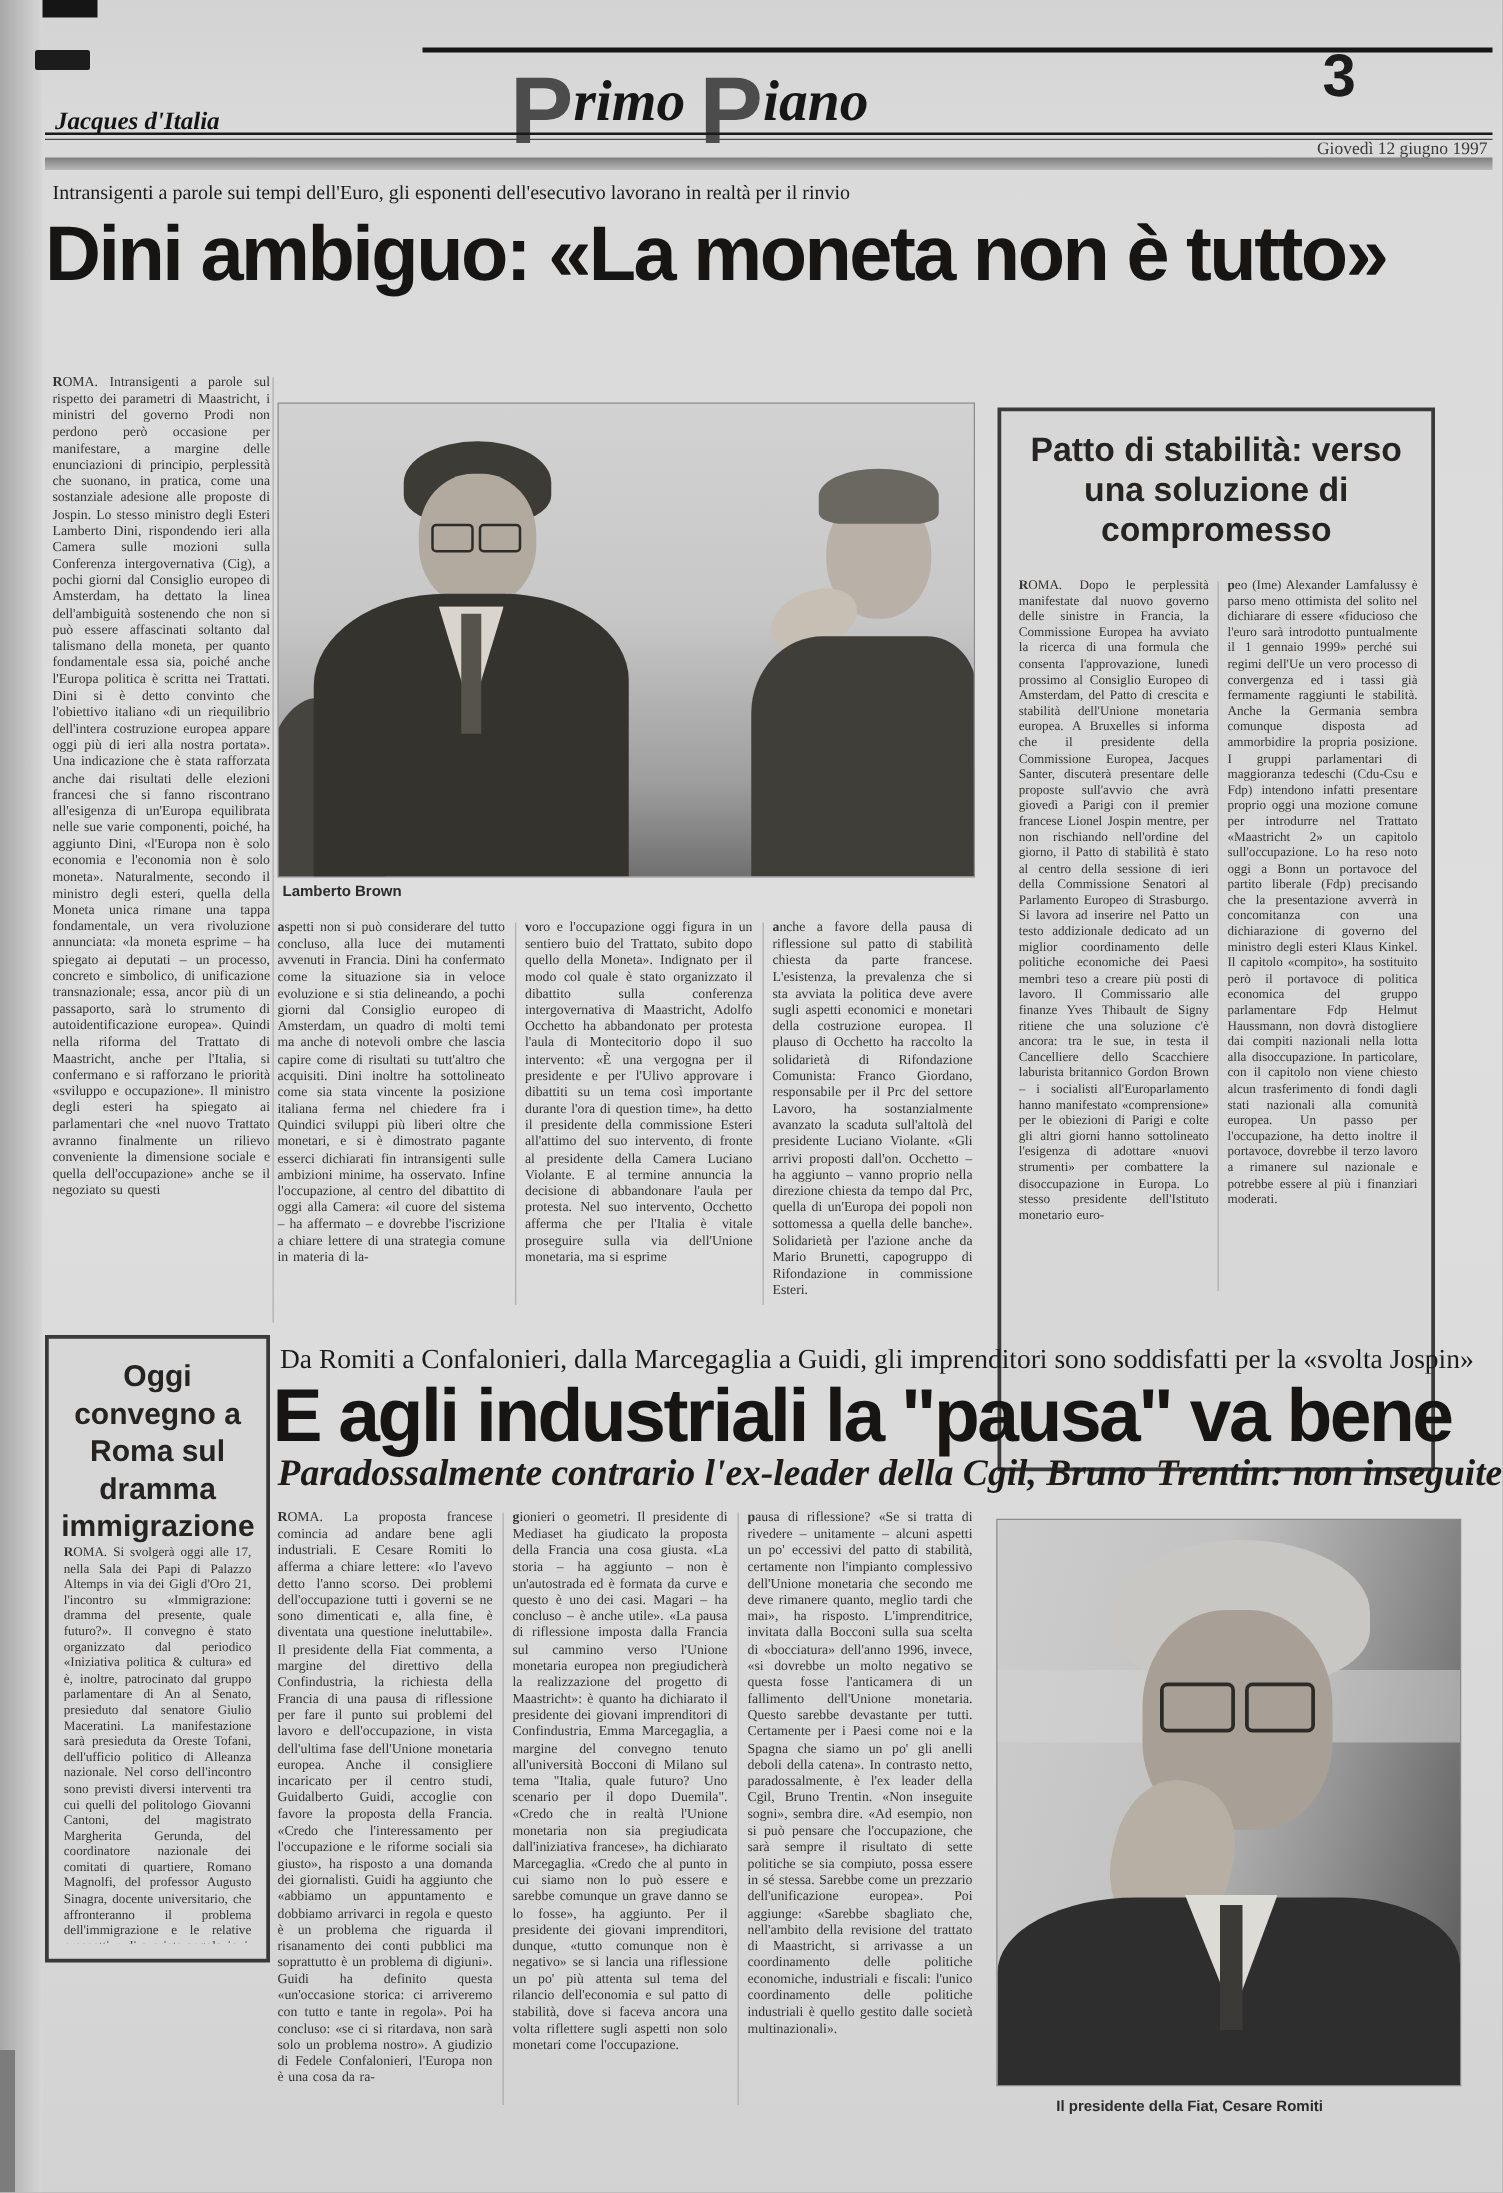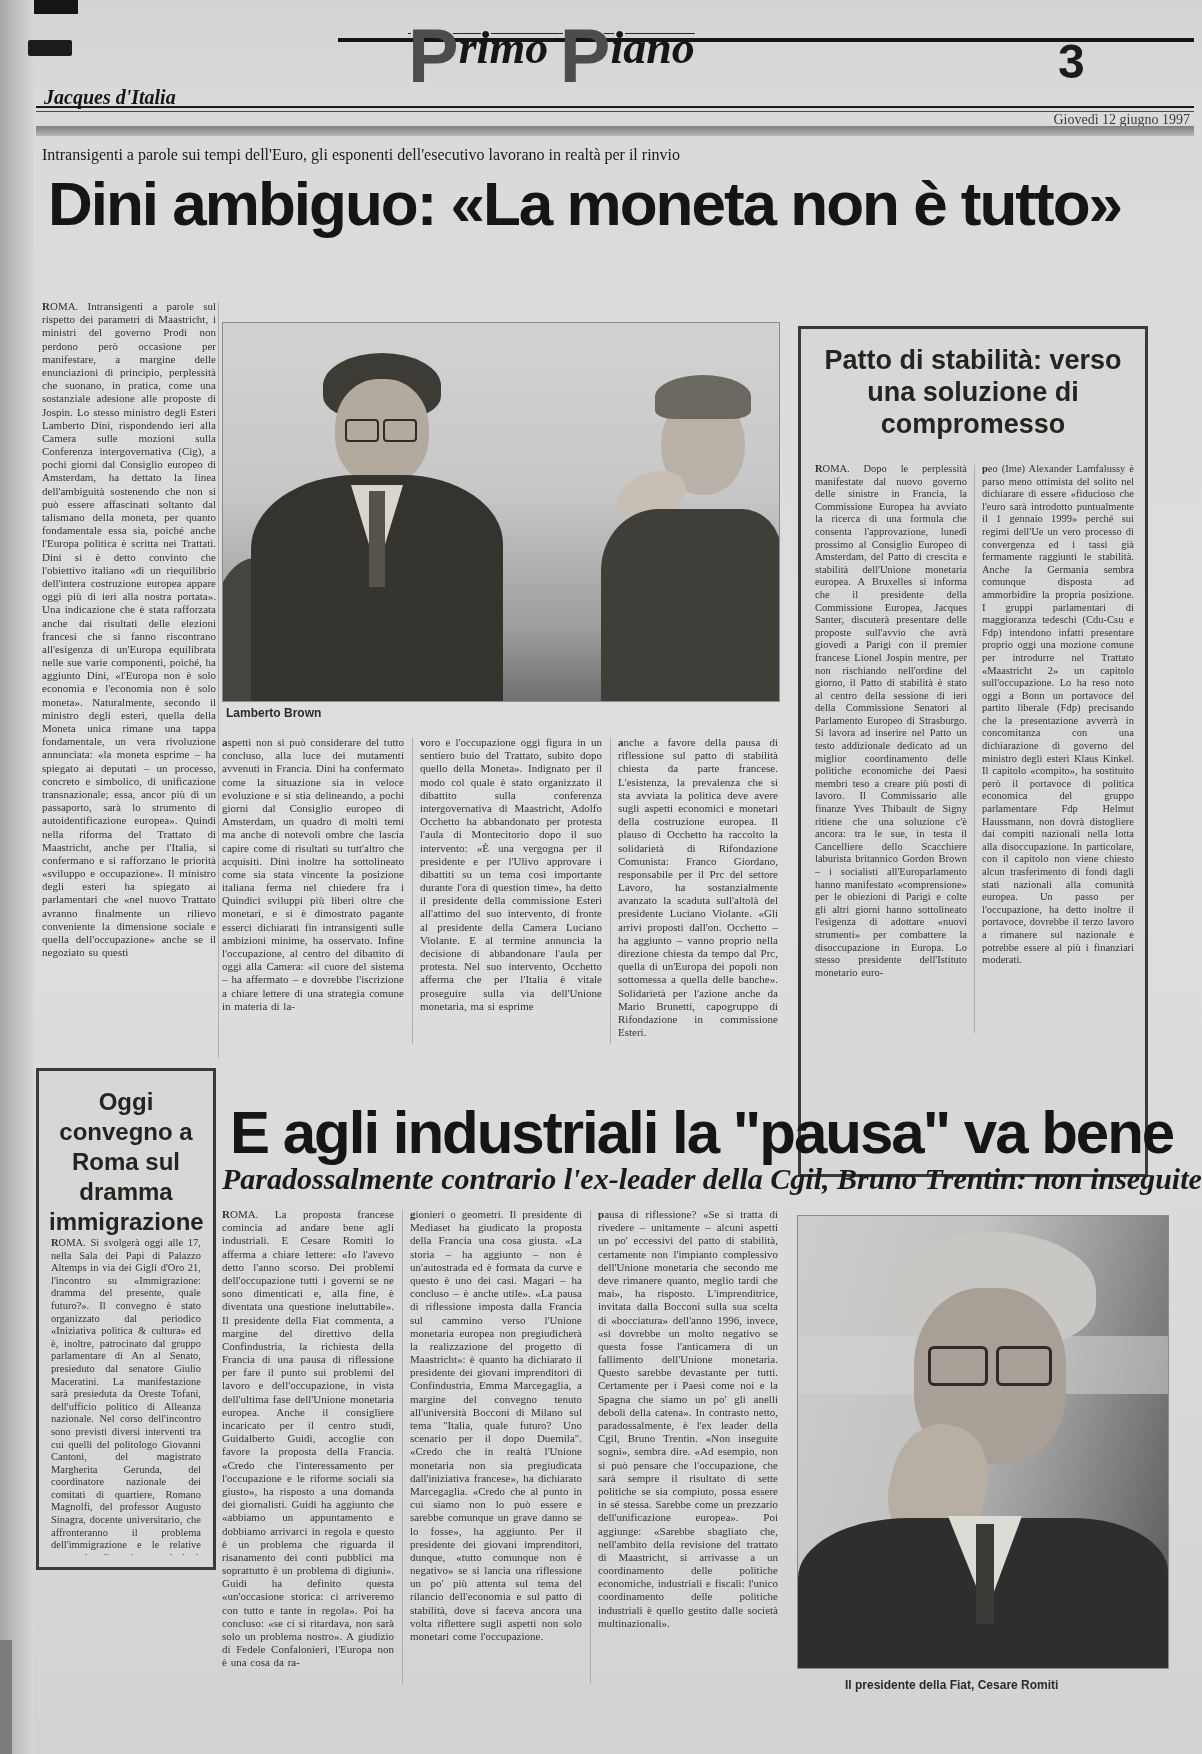--- a/index.html
+++ b/index.html
@@ -6,40 +6,40 @@
   #page{position:relative;width:1202px;height:1754px;margin:0 auto;
         background:linear-gradient(180deg,#d3d3d3 0%,#dadada 6%,#dedede 45%,#d9d9d9 80%,#d2d2d2 100%);
         overflow:hidden;font-family:"Liberation Serif",serif;color:#222;}
   .abs{position:absolute;}
   .sans{font-family:"Liberation Sans",sans-serif;}
   .col{font-size:11px;line-height:1.2;text-align:justify;color:#35322e;overflow:hidden;
        word-spacing:1px;}
   .col::first-letter{font-weight:bold;}
   .rule-v{width:1px;background:#adadad;}
   .kicker{font-size:16px;color:#1b1b1b;letter-spacing:0;white-space:nowrap;}
-  .headline{font-weight:700;color:#171513;letter-spacing:-2px;white-space:nowrap;margin-left:12px;}
+  .headline{font-weight:700;color:#171513;letter-spacing:-2px;white-space:nowrap;}
   .subhead{font-style:italic;font-weight:700;color:#1d1b19;white-space:nowrap;}
   .caption{font-family:"Liberation Sans",sans-serif;font-weight:700;font-size:12px;color:#2b2b2b;}
   .boxtitle{font-family:"Liberation Sans",sans-serif;font-weight:700;text-align:center;color:#262420;}
   .photo{border:1px solid #8a8a8a;overflow:hidden;}
   .shape{position:absolute;}
 </style>
 </head>
 <body>
 
 <div id="page">
 
   <div class="abs" style="left:0;top:0;width:78px;height:14px;background:#151515;"></div>
   <div class="abs" style="left:0;top:0;width:34px;height:1754px;background:linear-gradient(90deg,#a8a8a8,#d7d7d7);"></div>
   <div class="abs" style="left:28px;top:40px;width:44px;height:16px;background:#1c1c1c;border-radius:2px;"></div>
   <div class="abs" style="left:0;top:1640px;width:12px;height:114px;background:#7c7c7c;"></div>
 
   <div class="abs" style="left:338px;top:38px;width:856px;height:4px;background:#161616;"></div>
 
-  <div class="abs" style="left:408px;top:18px;width:330px;height:80px;white-space:nowrap;text-decoration:underline;">
+  <div class="abs" style="left:408px;top:51px;width:330px;height:80px;white-space:nowrap;">
     <span class="sans" style="font-size:76px;font-weight:700;color:#4c4c4c;vertical-align:top;line-height:1;">P</span><span style="font-size:46px;font-style:italic;font-weight:700;color:#161616;vertical-align:top;line-height:1.3;">rimo </span><span class="sans" style="font-size:76px;font-weight:700;color:#4c4c4c;vertical-align:top;line-height:1;">P</span><span style="font-size:46px;font-style:italic;font-weight:700;color:#161616;vertical-align:top;line-height:1.3;">iano</span>
   </div>
 
   <div class="abs sans" style="left:1058px;top:34px;font-size:48px;font-weight:700;color:#1c1c1c;">3</div>
 
   <div class="abs" style="left:44px;top:86px;font-size:20px;font-weight:700;font-style:italic;color:#141414;">Jacques d'Italia</div>
   <div class="abs" style="left:36px;top:106px;width:1158px;height:2px;background:#1a1a1a;"></div>
   <div class="abs" style="left:36px;top:111px;width:1158px;height:1px;background:#4a4a4a;"></div>
   <div class="abs" style="left:990px;top:112px;width:200px;text-align:right;font-size:14px;color:#3b3b3b;">Giovedì 12 giugno 1997</div>
   <div class="abs" style="left:36px;top:126px;width:1158px;height:10px;background:linear-gradient(180deg,#7e7e7e,#b8b8b8);"></div>
@@ -77,20 +77,21 @@
     <div class="col" style="position:absolute;left:14px;top:134px;width:152px;height:572px;font-size:10.5px;">ROMA. Dopo le perplessità manifestate dal nuovo governo delle sinistre in Francia, la Commissione Europea ha avviato la ricerca di una formula che consenta l'approvazione, lunedì prossimo al Consiglio Europeo di Amsterdam, del Patto di crescita e stabilità dell'Unione monetaria europea. A Bruxelles si informa che il presidente della Commissione Europea, Jacques Santer, discuterà presentare delle proposte sull'avvio che avrà giovedì a Parigi con il premier francese Lionel Jospin mentre, per non rischiando nell'ordine del giorno, il Patto di stabilità è stato al centro della sessione di ieri della Commissione Senatori al Parlamento Europeo di Strasburgo. Si lavora ad inserire nel Patto un testo addizionale dedicato ad un miglior coordinamento delle politiche economiche dei Paesi membri teso a creare più posti di lavoro. Il Commissario alle finanze Yves Thibault de Signy ritiene che una soluzione c'è ancora: tra le sue, in testa il Cancelliere dello Scacchiere laburista britannico Gordon Brown – i socialisti all'Europarlamento hanno manifestato «comprensione» per le obiezioni di Parigi e colte gli altri giorni hanno sottolineato l'esigenza di adottare «nuovi strumenti» per combattere la disoccupazione in Europa. Lo stesso presidente dell'Istituto monetario euro-</div>
     <div class="rule-v" style="position:absolute;left:173px;top:136px;height:568px;"></div>
     <div class="col" style="position:absolute;left:181px;top:134px;width:152px;height:572px;font-size:10.5px;">peo (Ime) Alexander Lamfalussy è parso meno ottimista del solito nel dichiarare di essere «fiducioso che l'euro sarà introdotto puntualmente il 1 gennaio 1999» perché sui regimi dell'Ue un vero processo di convergenza ed i tassi già fermamente raggiunti le stabilità. Anche la Germania sembra comunque disposta ad ammorbidire la propria posizione. I gruppi parlamentari di maggioranza tedeschi (Cdu-Csu e Fdp) intendono infatti presentare proprio oggi una mozione comune per introdurre nel Trattato «Maastricht 2» un capitolo sull'occupazione. Lo ha reso noto oggi a Bonn un portavoce del partito liberale (Fdp) precisando che la presentazione avverrà in concomitanza con una dichiarazione di governo del ministro degli esteri Klaus Kinkel. Il capitolo «compito», ha sostituito però il portavoce di politica economica del gruppo parlamentare Fdp Helmut Haussmann, non dovrà distogliere dai compiti nazionali nella lotta alla disoccupazione. In particolare, con il capitolo non viene chiesto alcun trasferimento di fondi dagli stati nazionali alla comunità europea. Un passo per l'occupazione, ha detto inoltre il portavoce, dovrebbe il terzo lavoro a rimanere sul nazionale e potrebbe essere al più i finanziari moderati.</div>
   </div>
 
   <div class="abs" style="left:36px;top:1068px;width:180px;height:502px;border:3px solid #3a3a3a;background:#d7d7d7;box-sizing:border-box;">
     <div class="boxtitle" style="margin:16px 10px 0;font-size:24px;line-height:1.25;">Oggi convegno a Roma sul dramma immigrazione</div>
     <div class="col" style="position:absolute;left:12px;top:166px;width:150px;height:318px;font-size:10.5px;">ROMA. Si svolgerà oggi alle 17, nella Sala dei Papi di Palazzo Altemps in via dei Gigli d'Oro 21, l'incontro su «Immigrazione: dramma del presente, quale futuro?». Il convegno è stato organizzato dal periodico «Iniziativa politica &amp; cultura» ed è, inoltre, patrocinato dal gruppo parlamentare di An al Senato, presieduto dal senatore Giulio Maceratini. La manifestazione sarà presieduta da Oreste Tofani, dell'ufficio politico di Alleanza nazionale. Nel corso dell'incontro sono previsti diversi interventi tra cui quelli del politologo Giovanni Cantoni, del magistrato Margherita Gerunda, del coordinatore nazionale dei comitati di quartiere, Romano Magnolfi, del professor Augusto Sinagra, docente universitario, che affronteranno il problema dell'immigrazione e le relative prospettive di svariate angolazioni. Le conclusioni dell'incontro saranno di Maurizio Gasparri, coordinatore dell'esecutivo di Alleanza nazionale.</div>
   </div>
 
+  <div class="abs kicker" style="left:224px;top:1074px;font-size:22px;">Da Romiti a Confalonieri, dalla Marcegaglia a Guidi, gli imprenditori sono soddisfatti per la «svolta Jospin»</div>
   <div class="abs sans headline" style="left:218px;top:1098px;font-size:60px;">E agli industriali la "pausa" va bene</div>
   <div class="abs subhead" style="left:222px;top:1162px;font-size:30px;">Paradossalmente contrario l'ex-leader della Cgil, Bruno Trentin: non inseguite sogni</div>
 
   <div class="abs col" style="left:222px;top:1208px;width:172px;height:478px;">ROMA. La proposta francese comincia ad andare bene agli industriali. E Cesare Romiti lo afferma a chiare lettere: «Io l'avevo detto l'anno scorso. Dei problemi dell'occupazione tutti i governi se ne sono dimenticati e, alla fine, è diventata una questione ineluttabile». Il presidente della Fiat commenta, a margine del direttivo della Confindustria, la richiesta della Francia di una pausa di riflessione per fare il punto sui problemi del lavoro e dell'occupazione, in vista dell'ultima fase dell'Unione monetaria europea. Anche il consigliere incaricato per il centro studi, Guidalberto Guidi, accoglie con favore la proposta della Francia. «Credo che l'interessamento per l'occupazione e le riforme sociali sia giusto», ha risposto a una domanda dei giornalisti. Guidi ha aggiunto che «abbiamo un appuntamento e dobbiamo arrivarci in regola e questo è un problema che riguarda il risanamento dei conti pubblici ma soprattutto è un problema di digiuni». Guidi ha definito questa «un'occasione storica: ci arriveremo con tutto e tante in regola». Poi ha concluso: «se ci si ritardava, non sarà solo un problema nostro». A giudizio di Fedele Confalonieri, l'Europa non è una cosa da ra-</div>
   <div class="abs rule-v" style="left:402px;top:1210px;height:474px;"></div>
   <div class="abs col" style="left:410px;top:1208px;width:172px;height:478px;">gionieri o geometri. Il presidente di Mediaset ha giudicato la proposta della Francia una cosa giusta. «La storia – ha aggiunto – non è un'autostrada ed è formata da curve e questo è uno dei casi. Magari – ha concluso – è anche utile». «La pausa di riflessione imposta dalla Francia sul cammino verso l'Unione monetaria europea non pregiudicherà la realizzazione del progetto di Maastricht»: è quanto ha dichiarato il presidente dei giovani imprenditori di Confindustria, Emma Marcegaglia, a margine del convegno tenuto all'università Bocconi di Milano sul tema "Italia, quale futuro? Uno scenario per il dopo Duemila". «Credo che in realtà l'Unione monetaria non sia pregiudicata dall'iniziativa francese», ha dichiarato Marcegaglia. «Credo che al punto in cui siamo non lo può essere e sarebbe comunque un grave danno se lo fosse», ha aggiunto. Per il presidente dei giovani imprenditori, dunque, «tutto comunque non è negativo» se si lancia una riflessione un po' più attenta sul tema del rilancio dell'economia e sul patto di stabilità, dove si faceva ancora una volta riflettere sugli aspetti non solo monetari come l'occupazione.</div>
   <div class="abs rule-v" style="left:590px;top:1210px;height:474px;"></div>
   <div class="abs col" style="left:598px;top:1208px;width:180px;height:478px;">pausa di riflessione? «Se si tratta di rivedere – unitamente – alcuni aspetti un po' eccessivi del patto di stabilità, certamente non l'impianto complessivo dell'Unione monetaria che secondo me deve rimanere quanto, meglio tardi che mai», ha risposto. L'imprenditrice, invitata dalla Bocconi sulla sua scelta di «bocciatura» dell'anno 1996, invece, «si dovrebbe un molto negativo se questa fosse l'anticamera di un fallimento dell'Unione monetaria. Questo sarebbe devastante per tutti. Certamente per i Paesi come noi e la Spagna che siamo un po' gli anelli deboli della catena». In contrasto netto, paradossalmente, è l'ex leader della Cgil, Bruno Trentin. «Non inseguite sogni», sembra dire. «Ad esempio, non si può pensare che l'occupazione, che sarà sempre il risultato di sette politiche se sia compiuto, possa essere in sé stessa. Sarebbe come un prezzario dell'unificazione europea». Poi aggiunge: «Sarebbe sbagliato che, nell'ambito della revisione del trattato di Maastricht, si arrivasse a un coordinamento delle politiche economiche, industriali e fiscali: l'unico coordinamento delle politiche industriali è quello gestito dalle società multinazionali».</div>
 
   <div class="abs photo" style="left:797px;top:1215px;width:370px;height:452px;background:linear-gradient(105deg,#cdcdcd 0%,#c3c3c3 38%,#939393 68%,#565656 100%);">

